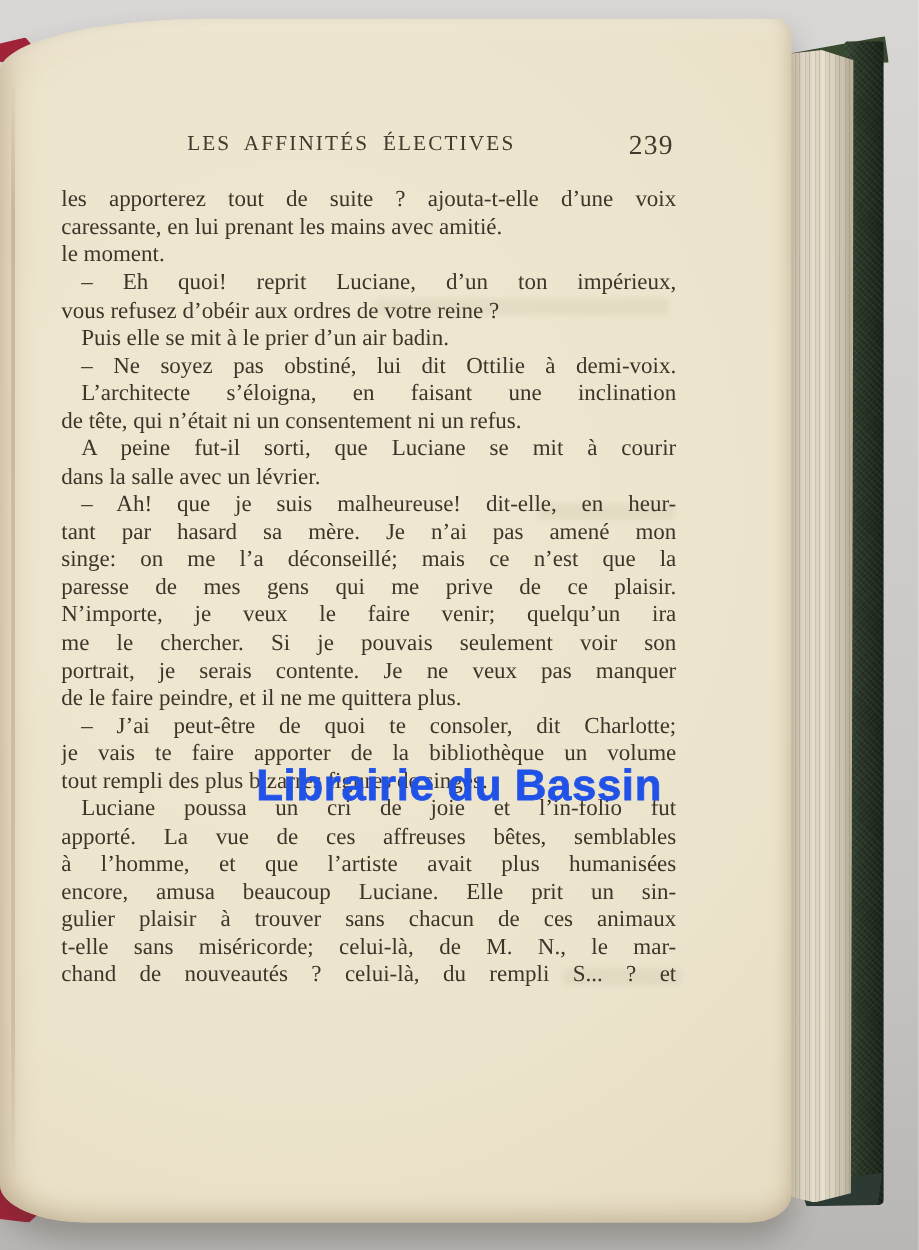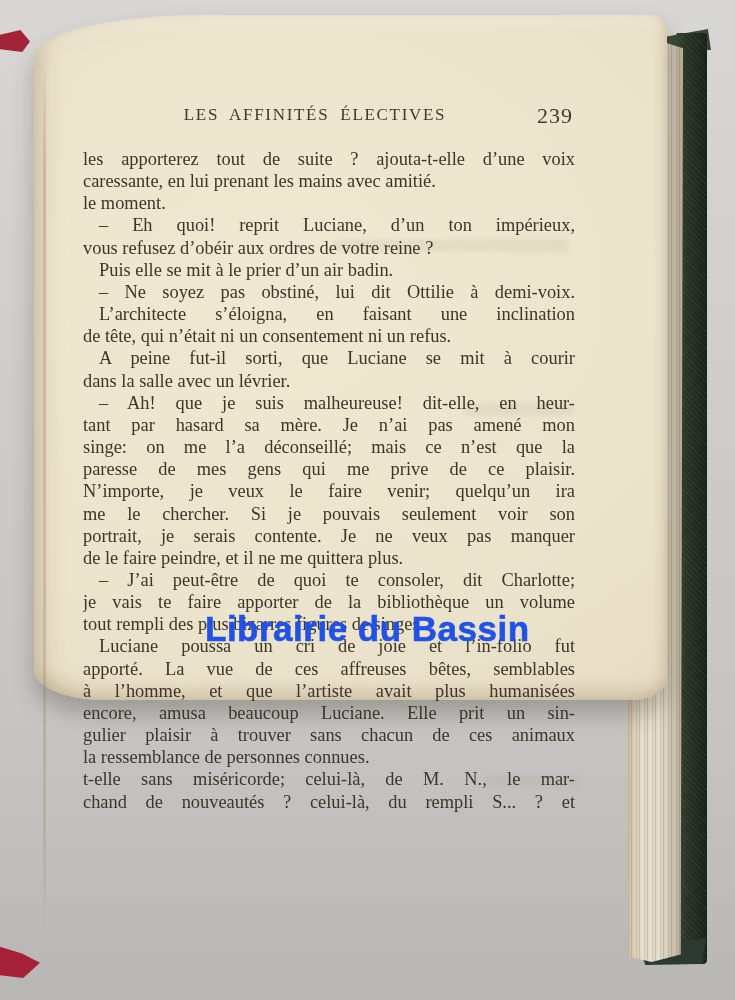--- a/index.html
+++ b/index.html
@@ -37,30 +37,29 @@
   .fore-edge{
     position:absolute;left:626px;top:40px;width:57px;height:922px;
     border-radius:6px 2px 2px 6px;
     background:
       linear-gradient(90deg,rgba(170,135,85,.38) 0%,rgba(170,135,85,0) 26%,rgba(0,0,0,0) 60%,rgba(80,60,35,.28) 97%),
       repeating-linear-gradient(90deg,#e7e0d0 0 2px,#cfc7b3 2px 3px,#ded7c5 3px 5px,#c8bfa9 5px 6px,#e2dbc9 6px 8px);
     clip-path:polygon(0 .4%,55% 0,100% .9%,96% 99.2%,45% 100%,4% 99.4%);
   }
   
   .page{
-    position:absolute;left:0;top:15px;width:633px;height:685px;
+    position:absolute;left:0;top:15px;width:633px;height:963px;
     background:radial-gradient(120% 90% at 38% 40%,#f0e8d2 0%,#ece3cc 55%,#e6dcc3 85%,#ddd2b6 100%);
     border-radius:170px 14px 34px 70px / 42px 12px 22px 30px;
     box-shadow:
       0 14px 22px rgba(60,55,45,.30),
       inset 0 -10px 16px rgba(140,115,75,.20),
       inset 16px 0 24px -10px rgba(140,110,70,.30),
       inset -7px 0 12px -6px rgba(150,125,85,.28),
       inset 0 12px 18px -10px rgba(255,252,240,.8);
-    margin-left: 34px;
   }
   .gutter-line{
     position:absolute;left:9px;top:50px;width:3px;height:880px;border-radius:3px;
     background:linear-gradient(180deg,transparent,rgba(130,100,60,.26) 12%,rgba(130,100,60,.20) 85%,transparent);
   }
   
   .ghost{position:absolute;background:rgba(135,145,105,.10);filter:blur(2px);border-radius:4px;}
   .g1{left:300px;top:224px;width:235px;height:13px;}
   .g2{left:430px;top:388px;width:110px;height:13px;}
   .g3{left:450px;top:760px;width:95px;height:13px;}
@@ -131,19 +130,18 @@
       <div class="line just">portrait, je serais contente. Je ne veux pas manquer</div>
       <div class="line">de le faire peindre, et il ne me quittera plus.</div>
       <div class="line indent just">– J’ai peut-être de quoi te consoler, dit Charlotte;</div>
       <div class="line just">je vais te faire apporter de la bibliothèque un volume</div>
       <div class="line">tout rempli des plus bizarres figures de singes.</div>
       <div class="line indent just">Luciane poussa un cri de joie et l’in-folio fut</div>
       <div class="line just">apporté. La vue de ces affreuses bêtes, semblables</div>
       <div class="line just">à l’homme, et que l’artiste avait plus humanisées</div>
       <div class="line just">encore, amusa beaucoup Luciane. Elle prit un sin-</div>
       <div class="line just">gulier plaisir à trouver sans chacun de ces animaux</div>
-      <div class="line">la ressemblance de personnes connues.</div>
       <div class="line just">t-elle sans miséricorde; celui-là, de M. N., le mar-</div>
       <div class="line just">chand de nouveautés ? celui-là, du rempli S... ? et</div>
     </div>
 </div>
 
 <div class="watermark" style="color: rgb(33, 82, 232);">Librairie du Bassin</div>
 
 </body></html>

